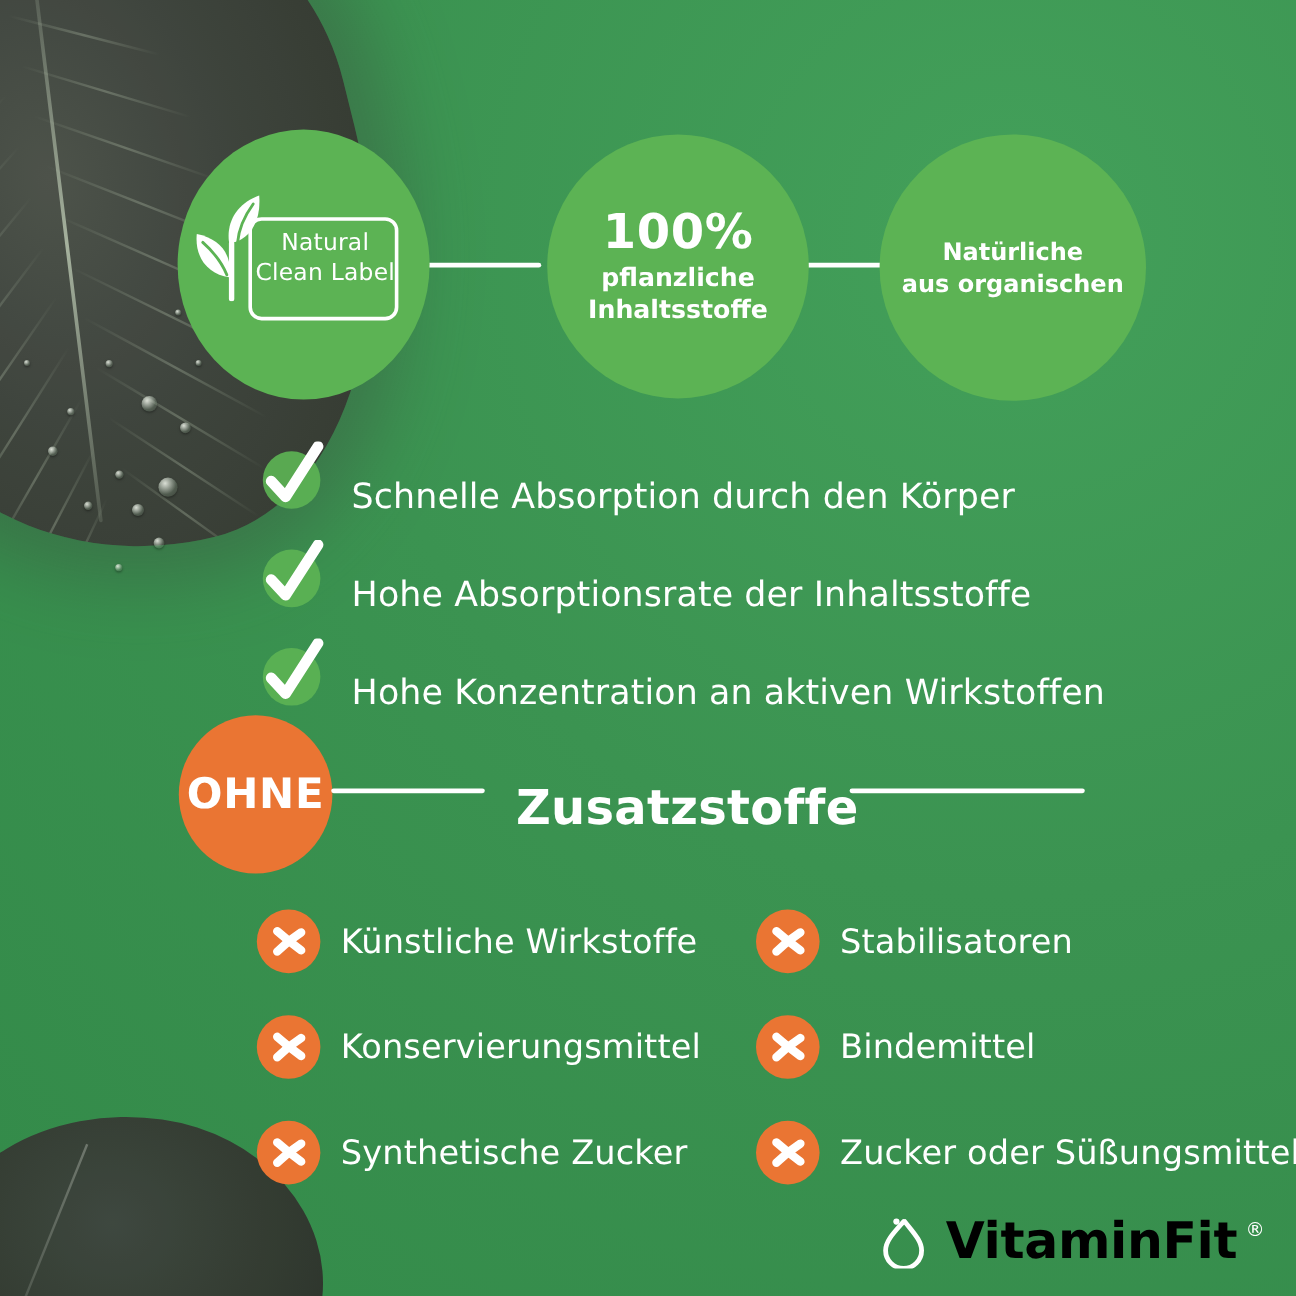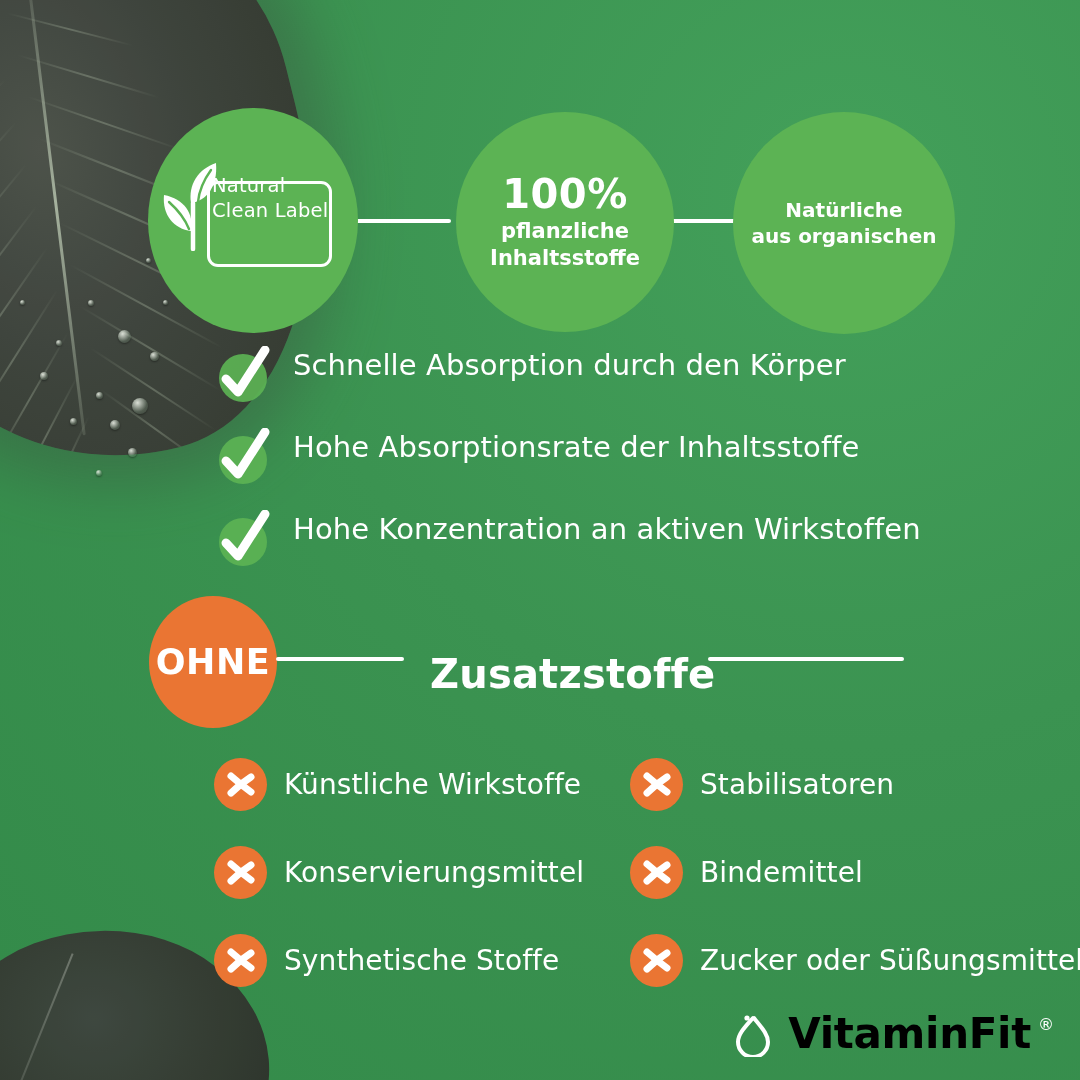--- a/index.html
+++ b/index.html
@@ -97,36 +97,36 @@
 
   
   #ncl-lockup { position:relative; width:190px; height:120px; }
   #ncl-frame {
     position:absolute; left:49px; top:20px;
     width:125px; height:86px;
     border:3px solid #fff; border-radius:11px;
   }
   #ncl-leaves { position:absolute; left:0px; top:-4px; width:86px; height:94px; }
   #ncl-text {
-    position:absolute; left:54px; top:12px; width:118px;
+    position:absolute; left:54px; top:28px; width:118px;
     font-size:19.5px; line-height:25px; letter-spacing:.2px;
-    color:#fff; text-align:left;
+    color:#fff; text-align:center;
   }
   .ncl-line { display:block; white-space:nowrap; }
 
   #pct-big { font-size:40px; font-weight:bold; letter-spacing:.5px; line-height:44px; }
   #pct-sub { font-size:21px; line-height:27px; font-weight:600; margin-top:2px; }
   .pct-sub-line { display:block; }
   #nat-text { font-size:20px; line-height:26.5px; font-weight:bold; }
   .nat-line { display:block; white-space:nowrap; }
 
   
   #checklist { position:absolute; left:213px; top:348px; width:800px; }
   .check-row {
-    display:flex; align-items:flex-start; height:82px;
+    display:flex; align-items:flex-end; height:82px;
   }
   .check-badge { position:relative; width:60px; height:60px; flex:0 0 60px; }
   .check-circle {
     position:absolute; left:6px; top:6px; width:48px; height:48px;
     border-radius:50%; background:#5cb354; opacity:.92;
     filter:blur(.4px);
   }
   .check-mark { position:absolute; left:0; top:-2px; width:60px; height:62px; }
   .check-text {
     margin-left:20px; color:#fff; font-size:29px; letter-spacing:.1px;
@@ -321,21 +321,21 @@
         </div>
         <div class="x-text">Konservierungsmittel</div>
       </div>
       <div class="x-row">
         <div class="x-badge">
           <svg class="x-glyph" viewBox="0 0 53 53">
             <path d="M17 18 Q26 26 37 34" stroke="#fff" stroke-width="7" stroke-linecap="round" fill="none"></path>
             <path d="M37 19 Q26 26 17 35" stroke="#fff" stroke-width="7" stroke-linecap="round" fill="none"></path>
           </svg>
         </div>
-        <div class="x-text">Synthetische Stoffe</div>
+        <div class="x-text">Synthetische Zucker</div>
       </div>
     </div>
 
     <div class="x-col x-col-right">
       <div class="x-row">
         <div class="x-badge">
           <svg class="x-glyph" viewBox="0 0 53 53">
             <path d="M17 18 Q26 26 37 34" stroke="#fff" stroke-width="7" stroke-linecap="round" fill="none"></path>
             <path d="M37 19 Q26 26 17 35" stroke="#fff" stroke-width="7" stroke-linecap="round" fill="none"></path>
           </svg>

